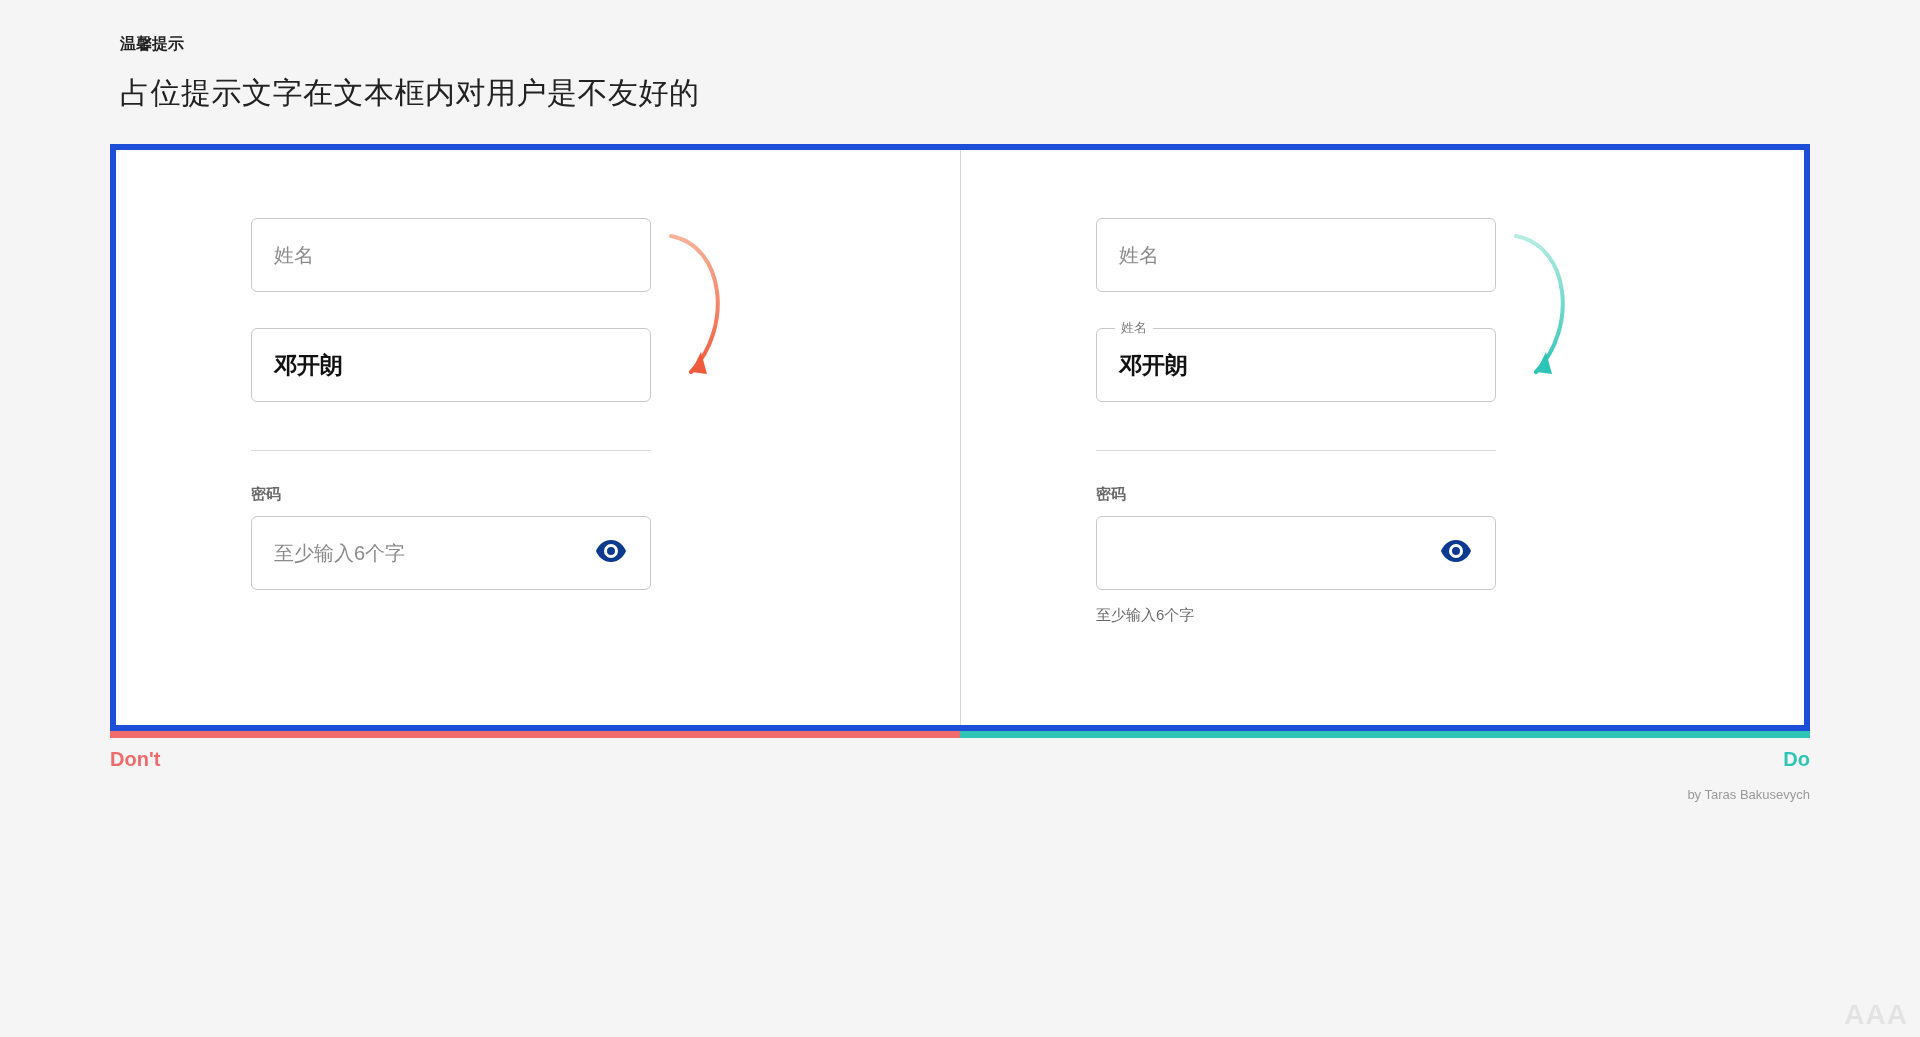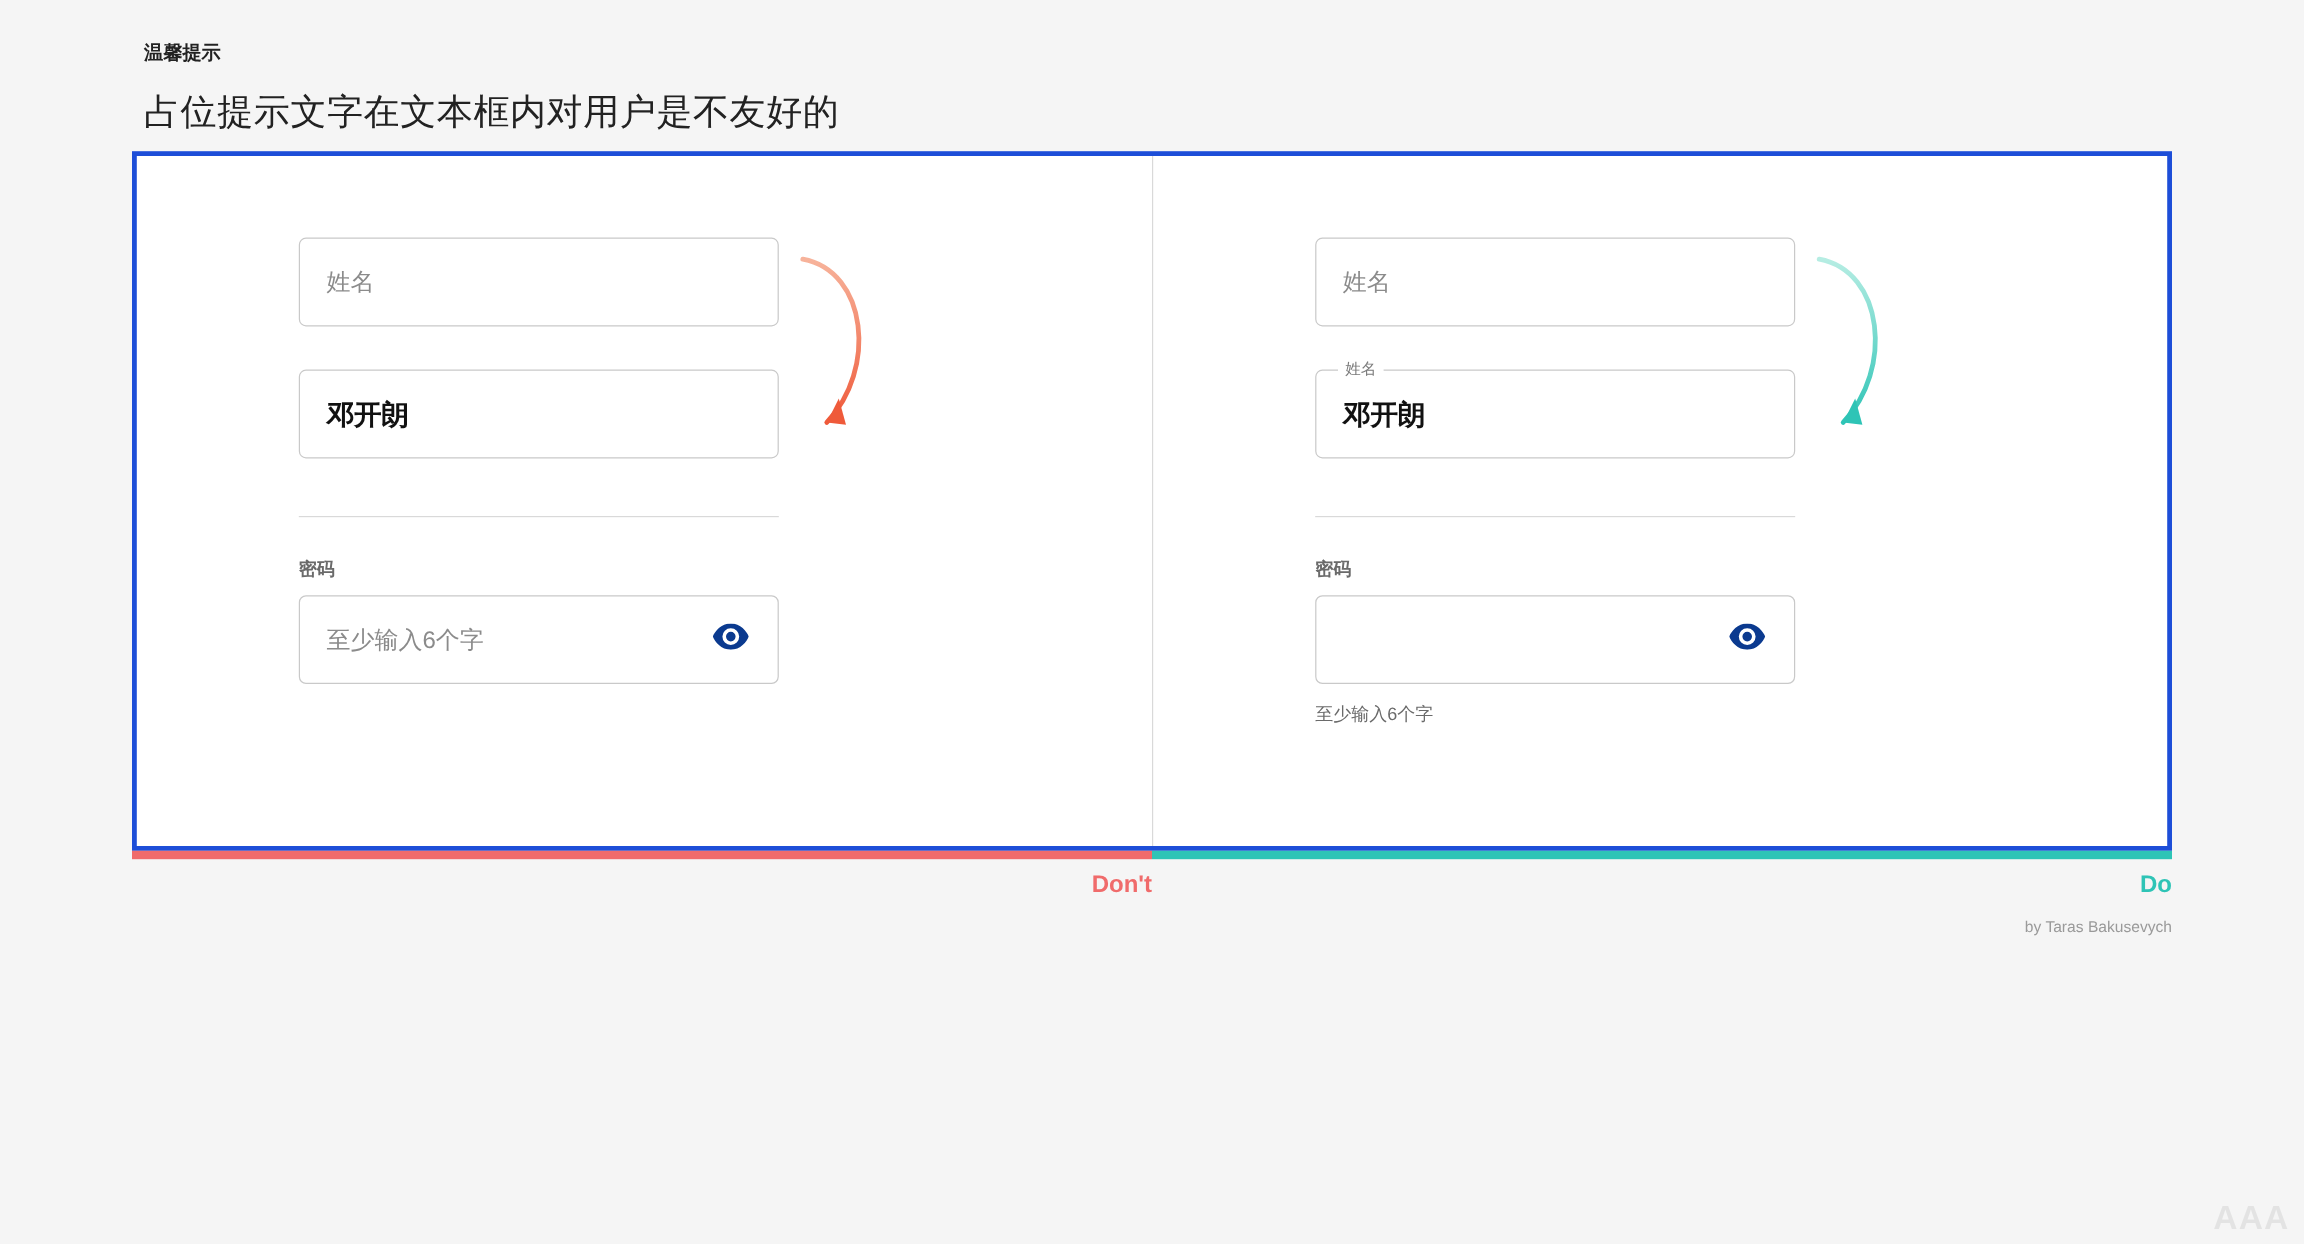--- a/index.html
+++ b/index.html
@@ -18,25 +18,25 @@
   .header { padding-left: 10px; }
   .kicker {
     font-size: 16px;
     font-weight: 700;
     margin-bottom: 18px;
   }
   .title {
     font-size: 30px;
     font-weight: 400;
     letter-spacing: 0.5px;
-    margin-bottom: 12px;
+    margin-bottom: 30px;
   }
   .panels {
     display: flex;
-    border: 4px solid #1d4ed8;
+    border: 6px solid #1d4ed8;
     background: #fff;
   }
   .panel {
     flex: 1 1 50%;
     position: relative;
     padding: 68px 0 0 0;
   }
   .panel + .panel { border-left: 1px solid #d9d9d9; }
   .panel-inner {
     width: 400px;
@@ -100,21 +100,21 @@
   .bottom-bars { display: flex; }
   .bar { height: 7px; flex: 1; }
   .bar-dont { background: #f06b6b; }
   .bar-do   { background: #2ec4b6; }
   .captions {
     display: flex;
     margin-top: 10px;
     font-weight: 800;
     font-size: 20px;
   }
-  .captions .left  { flex: 1; color: #f06b6b; text-align: right; }
+  .captions .left  { flex: 1; color: #f06b6b; }
   .captions .right { flex: 1; color: #2ec4b6; text-align: right; }
   .credit {
     text-align: right;
     color: #9a9a9a;
     font-size: 13px;
     margin-top: 16px;
   }
   .watermark {
     position: fixed;
     right: 12px;

